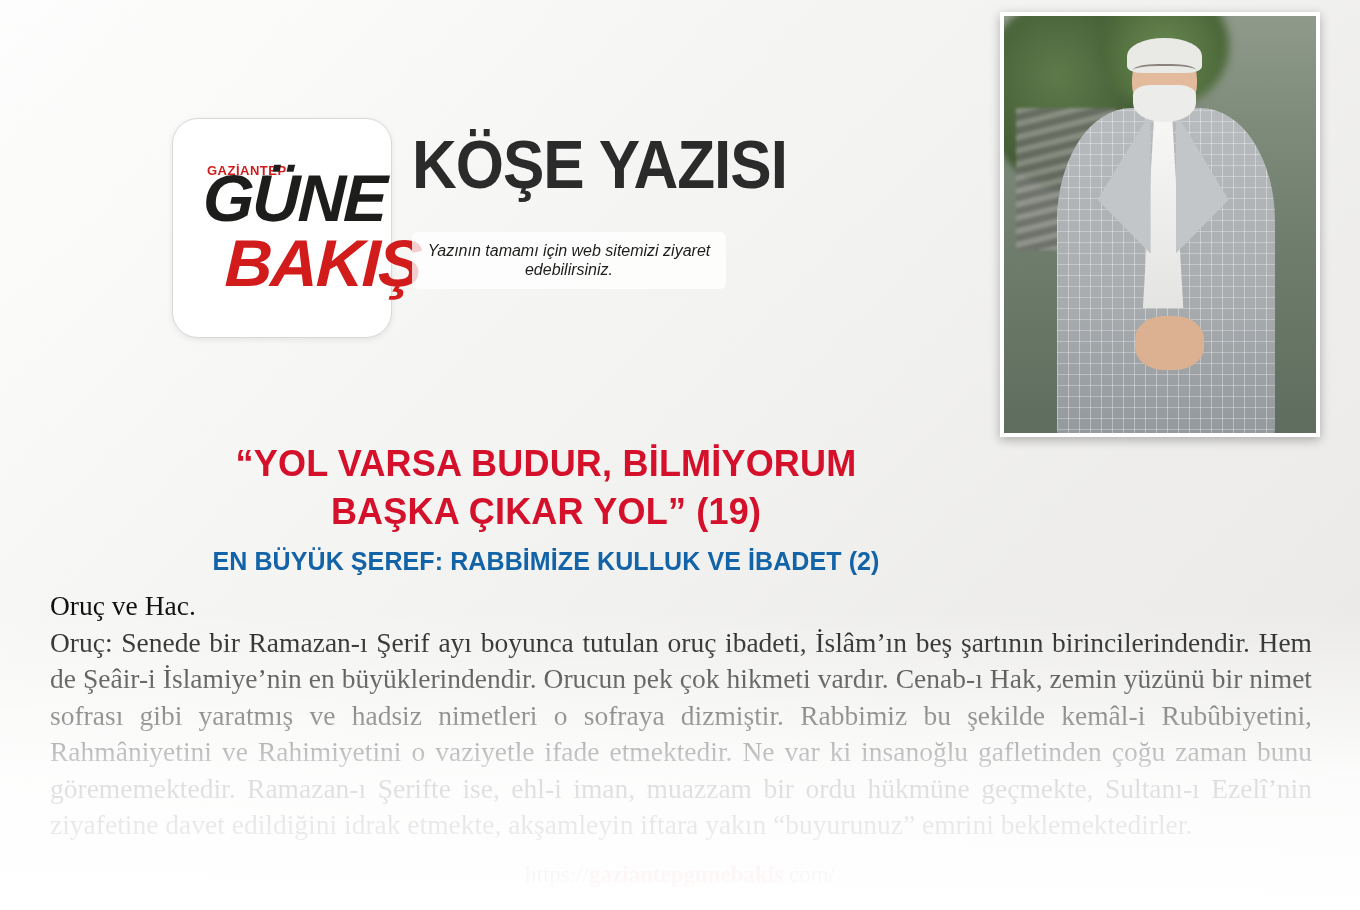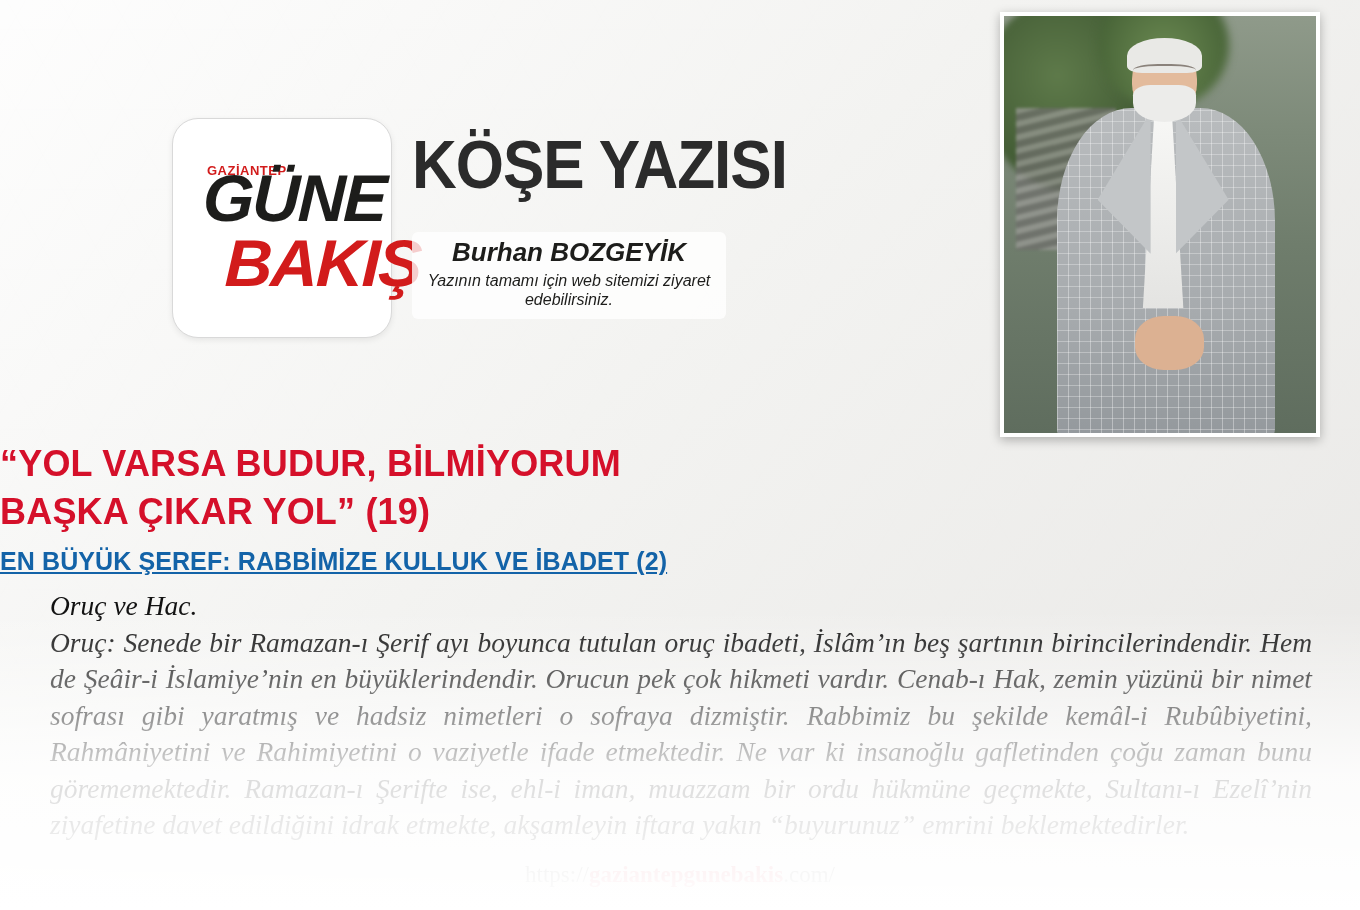--- a/index.html
+++ b/index.html
@@ -261,54 +261,52 @@
     background: #dcb192;
     border-radius: 42%;
   }
 
   
   .title-block {
     position: absolute;
     left: 0;
     top: 440px;
     width: 1092px;
-    text-align: left;
+    text-align: center;
   }
   .headline {
     font-family: "Liberation Sans", sans-serif;
     font-weight: bold;
     font-size: 36px;
     line-height: 1.32;
     color: #d5102a;
     letter-spacing: 0.2px;
   }
   .subhead {
     margin-top: 12px;
     font-family: "Liberation Sans", sans-serif;
     font-weight: bold;
     font-size: 25px;
     color: #1363a8;
     letter-spacing: 0.1px;
-    text-decoration: underline;
   }
 
   
   .body-block {
     position: absolute;
     left: 50px;
     top: 588px;
     width: 1262px;
     font-family: "Liberation Serif", serif;
     font-size: 27.5px;
     line-height: 1.33;
     color: #111111;
   }
   .body-block p {
     margin: 0;
-    font-style: italic;
   }
   .body-block .p-just {
     text-align: justify;
     text-justify: inter-word;
   }
 
   
   .footer-url {
     position: absolute;
     left: 0;
@@ -335,21 +333,20 @@
       <div class="logo-inner">
         <div class="logo-kicker">GAZİANTEP</div>
         <div class="logo-line1">GÜNE</div>
         <div class="logo-line2">BAKIŞ</div>
       </div>
     </div>
 
     <div class="kose-yazisi">KÖŞE YAZISI</div>
 
     <div class="author-box">
-      <div class="author-name">Burhan BOZGEYİK</div>
       <div class="author-note">Yazının tamamı için web sitemizi ziyaret edebilirsiniz.</div>
     </div>
 
     <div class="portrait-frame">
       <div class="portrait-photo">
         <div class="ph-wall"></div>
         <div class="ph-leaf1"></div>
         <div class="ph-leaf2"></div>
         <div class="ph-stairs"></div>
         <div class="ph-body"></div>

